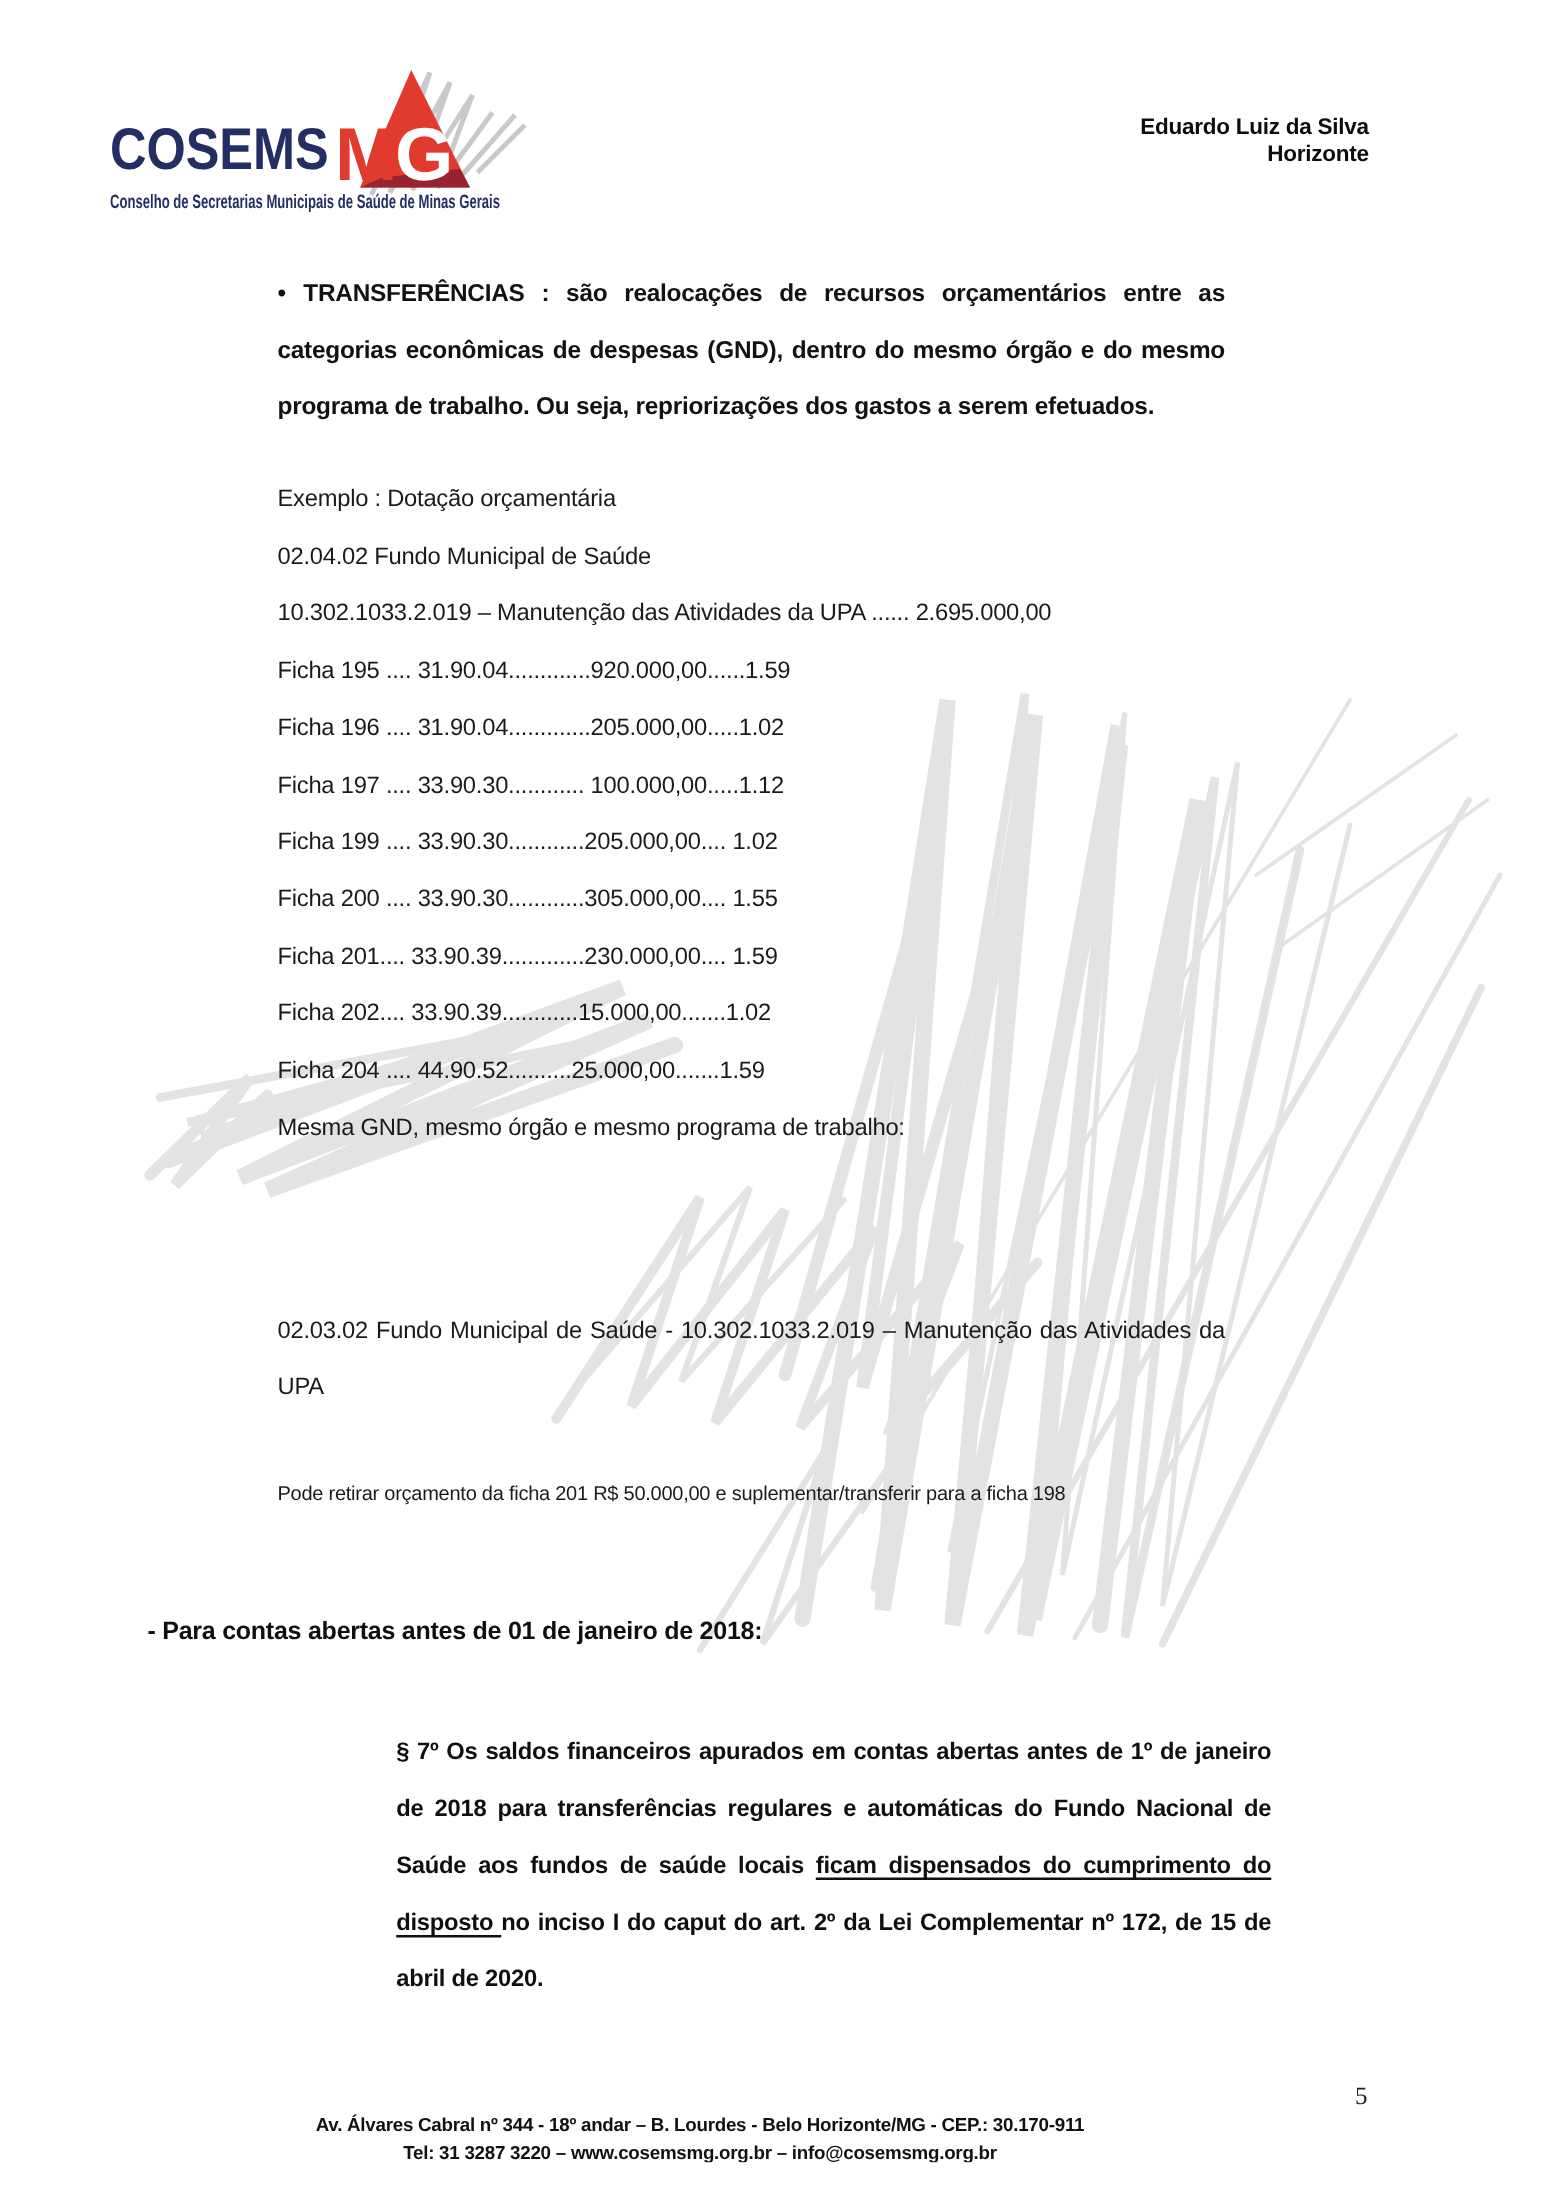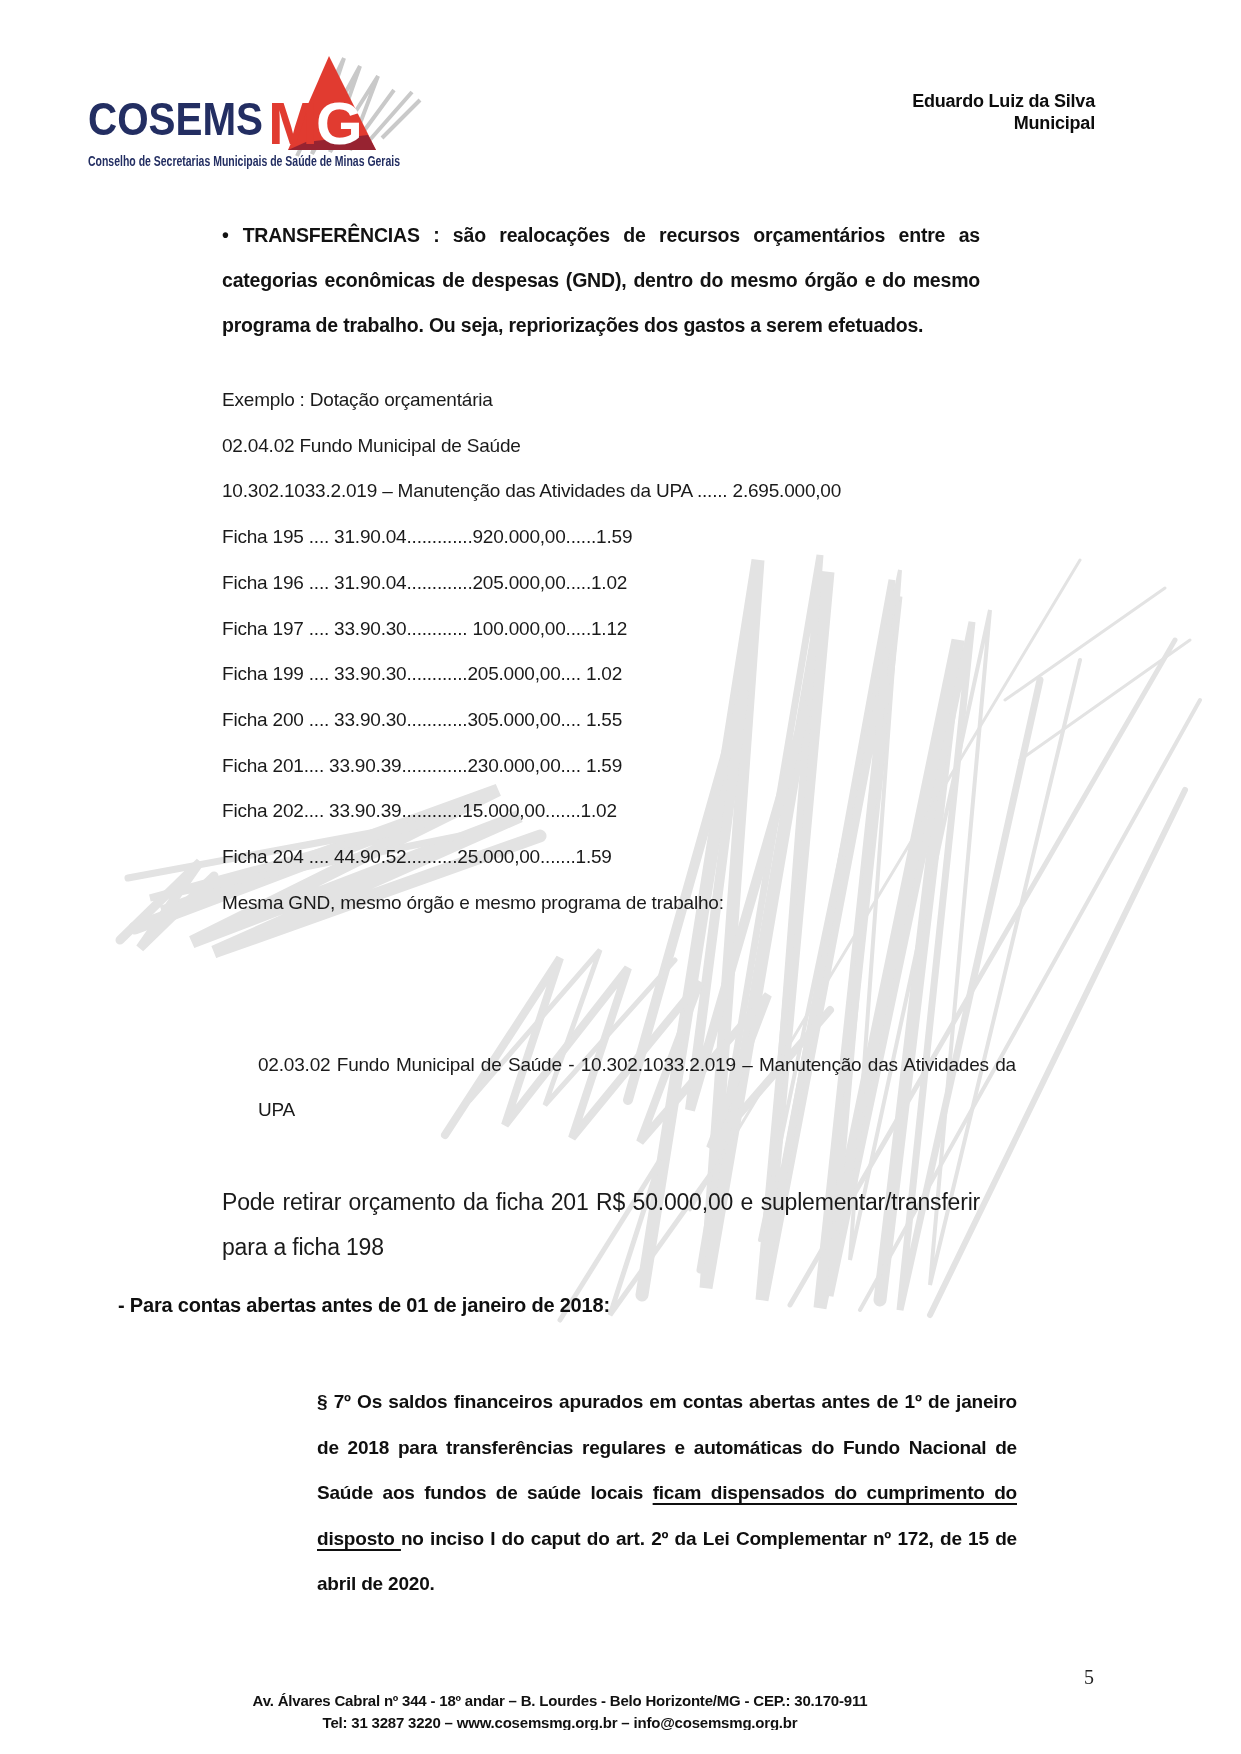--- a/index.html
+++ b/index.html
@@ -28,25 +28,25 @@
     font-weight:bold;font-size:19.5px;line-height:45px;
     text-align:justify;color:#121212;
   }
   .bullet-mark{padding-right:14px;}
   .example-block{
     left:222px;top:377px;width:758px;
     font-size:19px;line-height:45.7px;color:#1a1a1a;
   }
   .budget-para{
     left:222px;top:1023px;width:758px;
-    font-size:19px;line-height:45px;text-align:justify;color:#1a1a1a;margin-left:36px;
+    font-size:19px;line-height:45px;text-align:justify;color:#1a1a1a;
   }
   .note-para{
     left:222px;top:1157px;width:758px;
-    font-size:23px;line-height:45px;text-align:justify;color:#1a1a1a;
+    font-size:16px;line-height:45px;text-align:justify;color:#1a1a1a;
   }
   .section-heading{
     left:118px;top:1283px;width:900px;
     font-weight:bold;font-size:20px;line-height:45px;color:#0f0f0f;
   }
   .quote-para{
     left:280px;top:1360px;width:700px;
     font-weight:bold;font-size:19px;line-height:45.5px;
     text-align:justify;color:#0f0f0f;margin-left:37px;
   }
@@ -96,21 +96,21 @@
     <path d="M215,118 L262,20 L230,116 L278,28 L248,114 L296,38 L268,112 L312,52 M286,104 L330,54 M300,100 L338,62" stroke="#c9c9c9" stroke-width="4" fill="none"></path>
     <polygon points="247,18 294,112 206,112" fill="#e13b30"></polygon>
     <polygon points="206,112 294,112 286,97 224,104" fill="#8f2132" opacity="0.9"></polygon>
     <text x="6" y="97" font-size="47" font-weight="bold" fill="#232e62" textLength="175" lengthAdjust="spacingAndGlyphs">COSEMS</text>
     <text x="186" y="106" font-size="60" font-weight="bold" letter-spacing="-2"><tspan fill="#e13b30">M</tspan><tspan fill="#ffffff">G</tspan></text>
     <text x="6" y="128" font-size="15.5" font-weight="bold" fill="#232e62" textLength="312" lengthAdjust="spacingAndGlyphs">Conselho de Secretarias Municipais de Saúde de Minas Gerais</text>
   </svg>
 
   <div class="layer signatory">
     <div>Eduardo Luiz da Silva</div>
-    <div>Municipal</div>
+    <div>Horizonte</div>
   </div>
 
   <p class="layer para bullet-para"><span class="bullet-mark">•</span><span>TRANSFERÊNCIAS : são realocações de recursos orçamentários entre as categorias econômicas de despesas (GND), dentro do mesmo órgão e do mesmo programa de trabalho. Ou seja, repriorizações dos gastos a serem efetuados.</span></p>
 
   <div class="layer para example-block">
     <div>Exemplo : Dotação orçamentária</div>
     <div>02.04.02 Fundo Municipal de Saúde</div>
     <div>10.302.1033.2.019 – Manutenção das Atividades da UPA ...... 2.695.000,00</div>
     <div>Ficha 195 .... 31.90.04.............920.000,00......1.59</div>
     <div>Ficha 196 .... 31.90.04.............205.000,00.....1.02</div>

